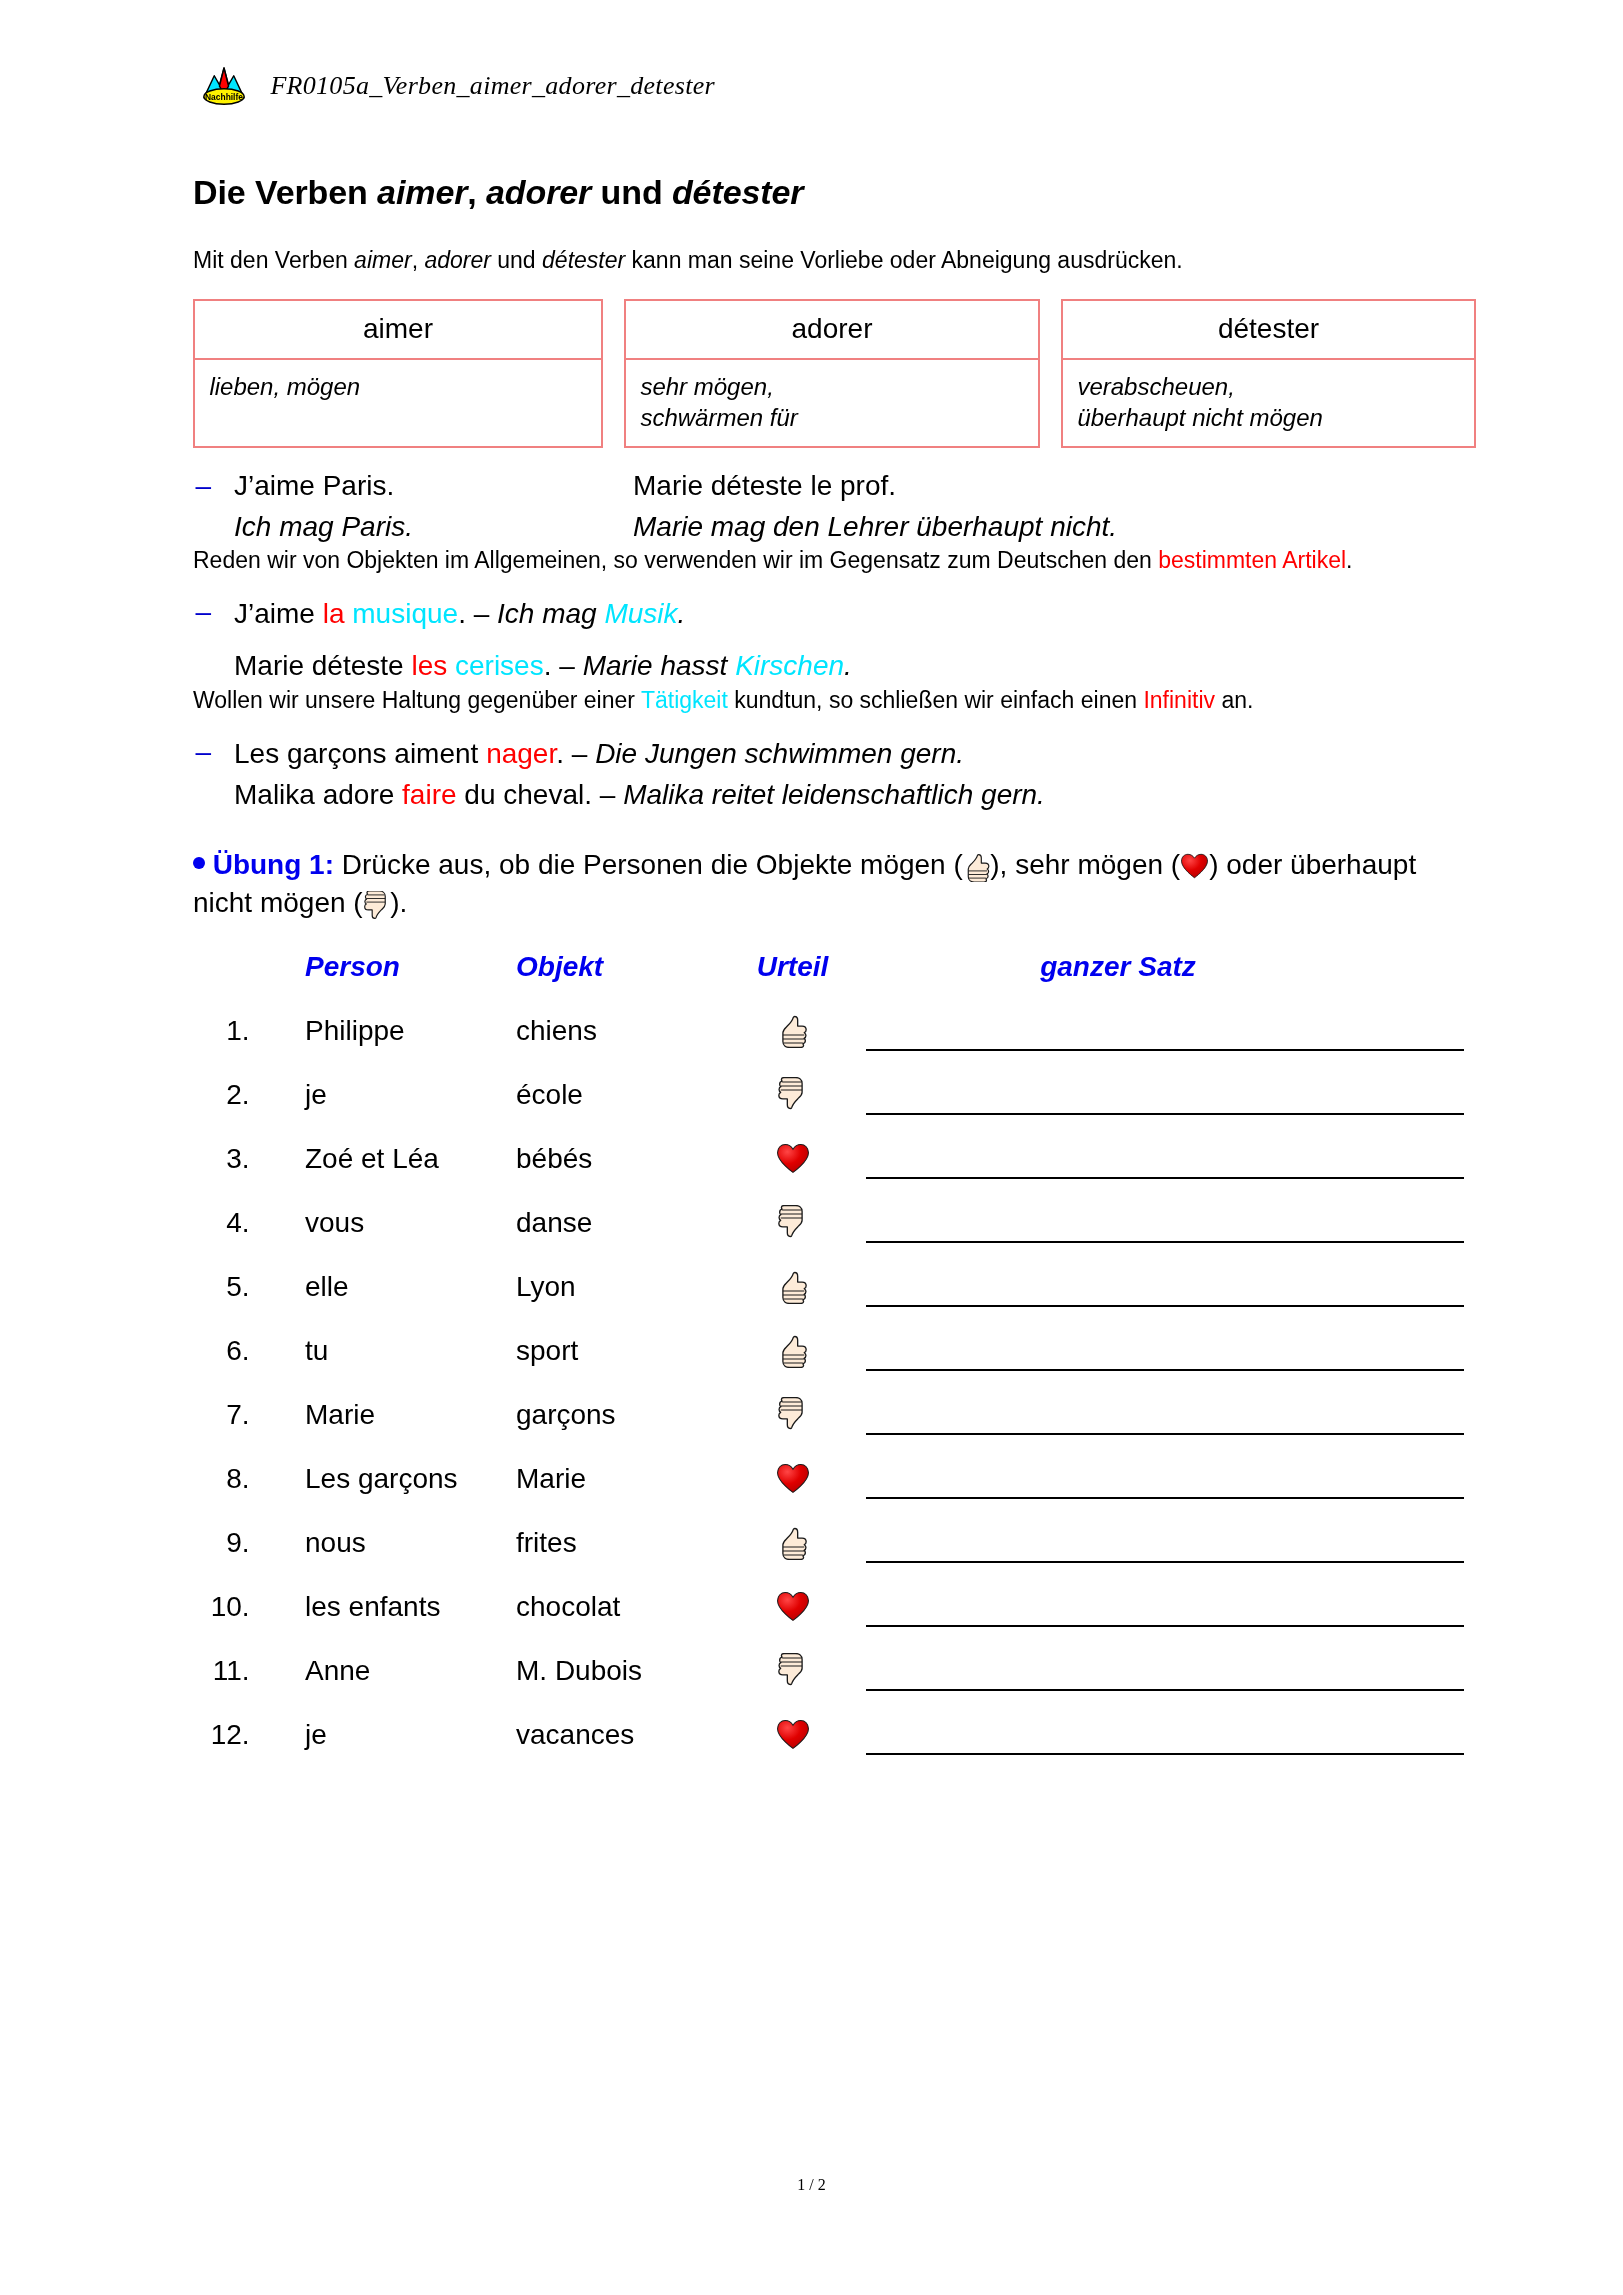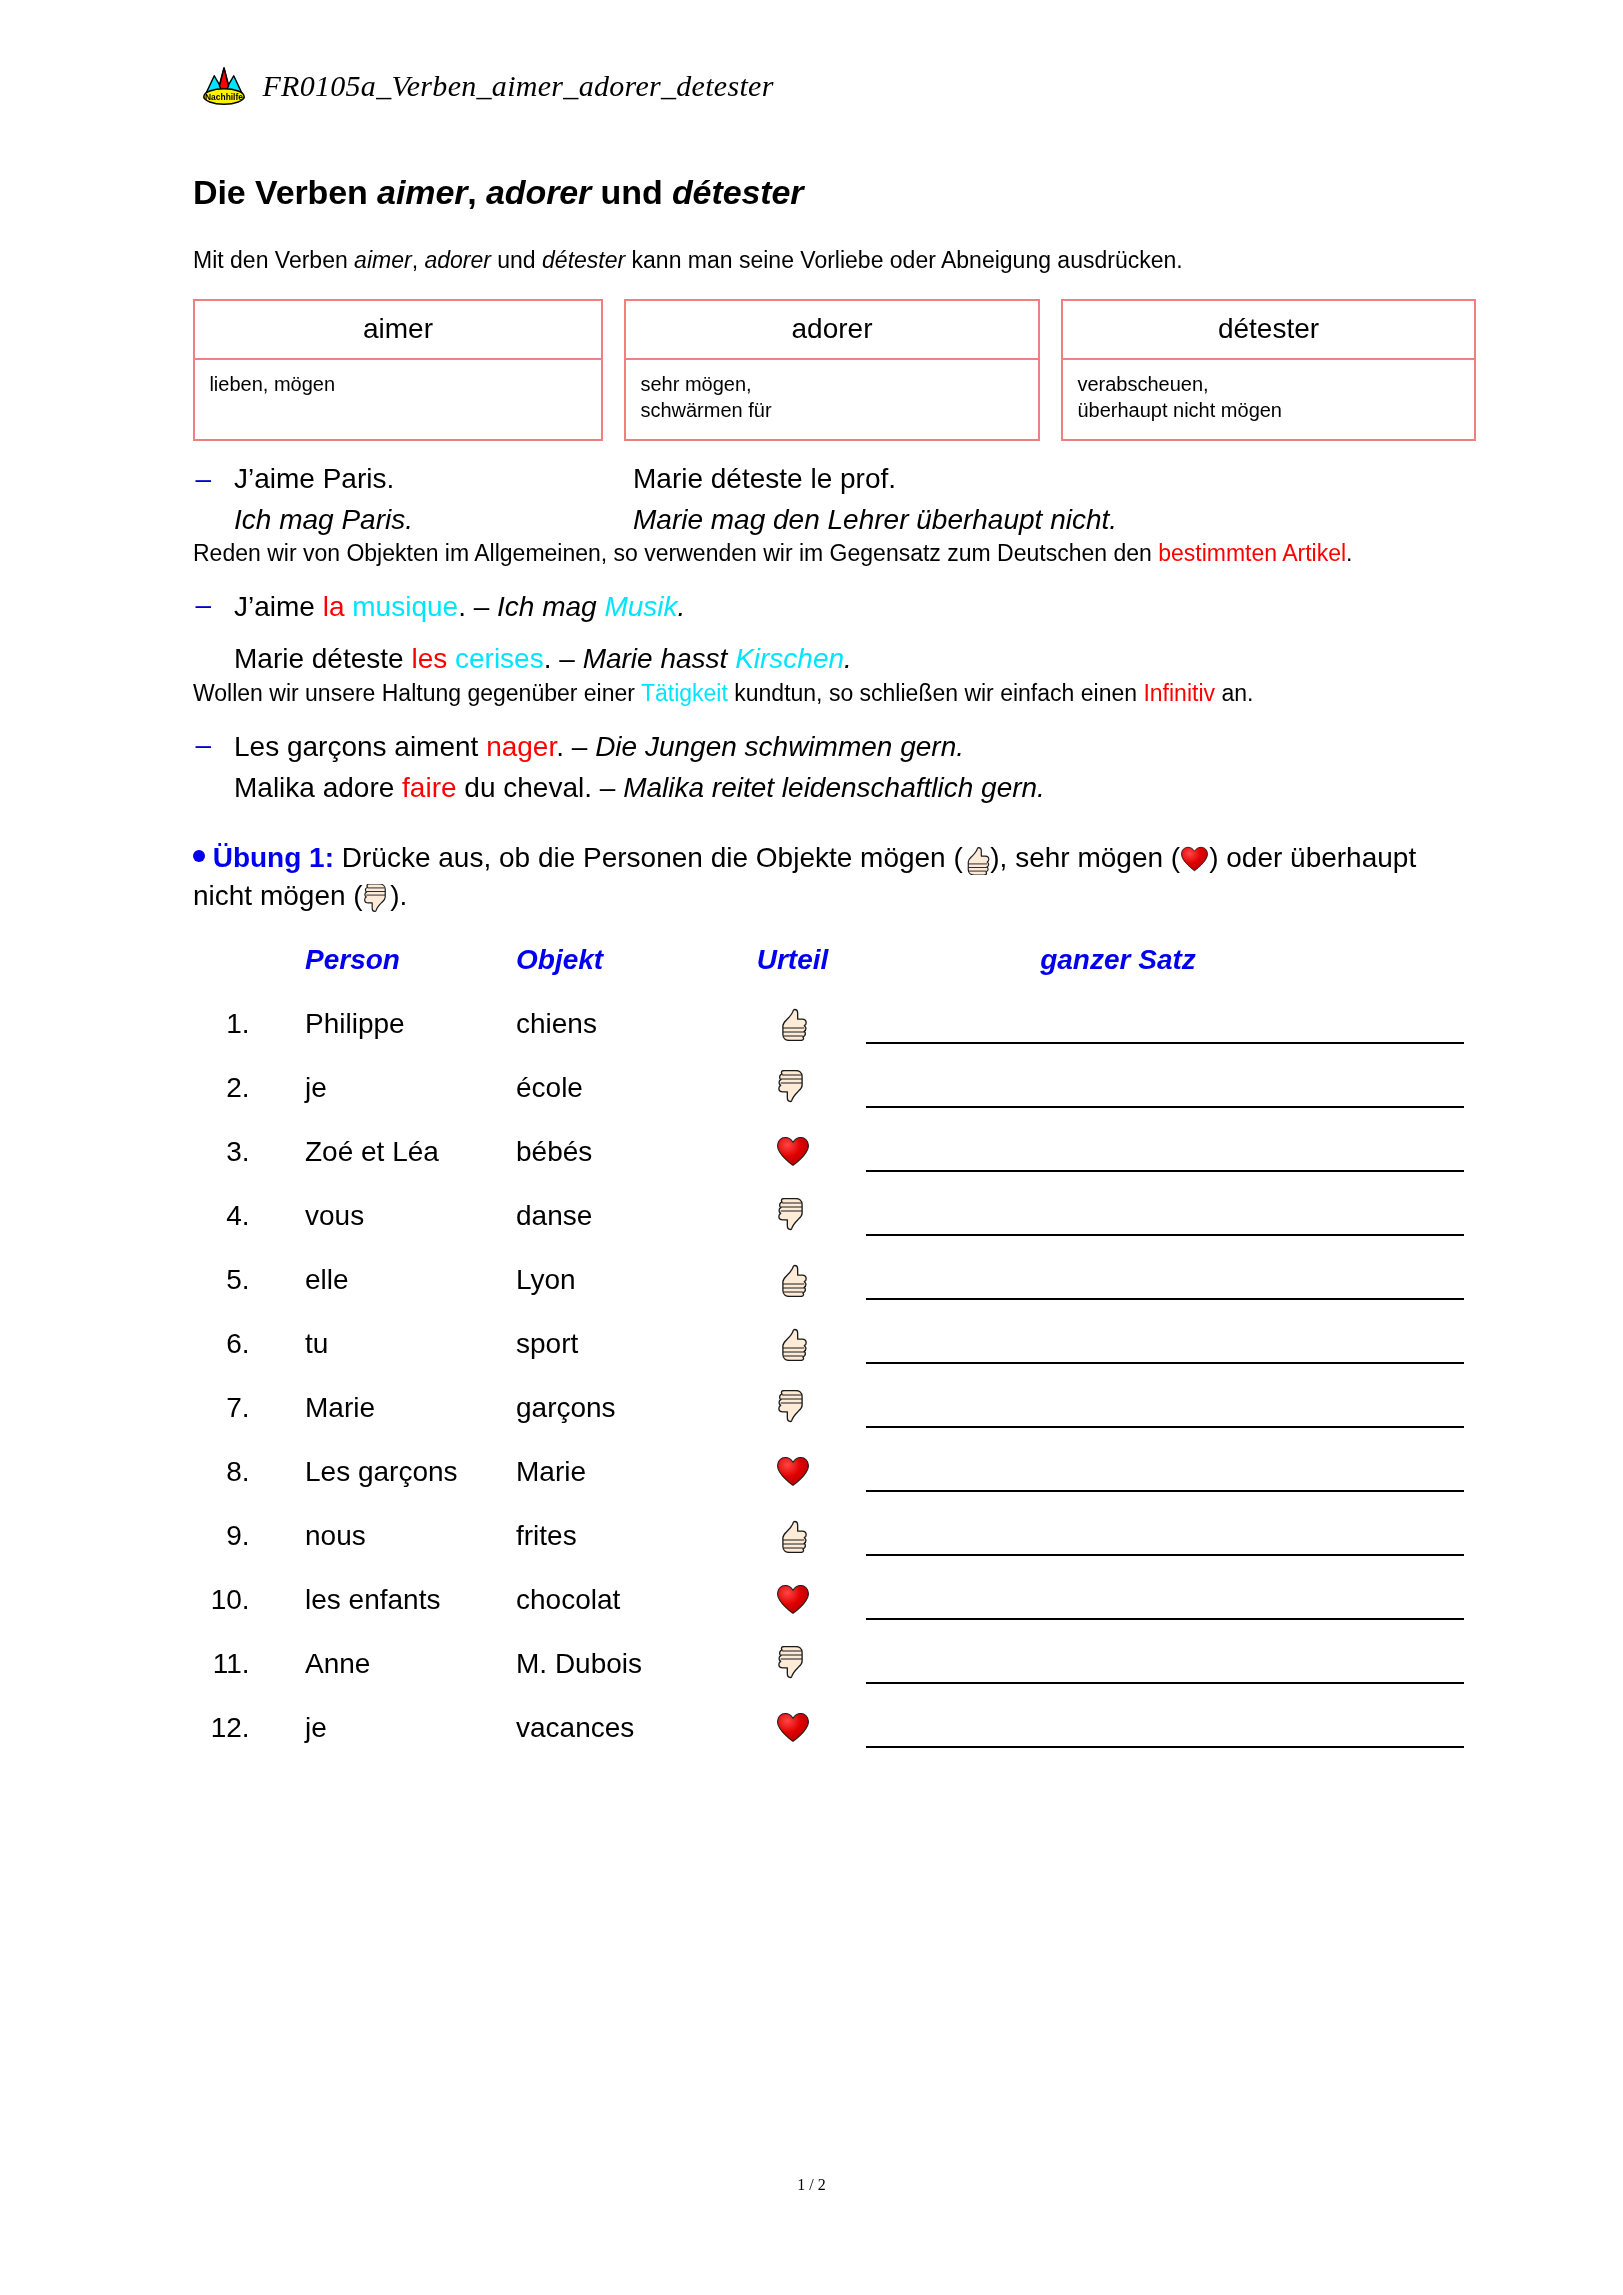--- a/index.html
+++ b/index.html
@@ -31,24 +31,25 @@
     gap: 14.4px;
   }
   .logo {
     width: 48px;
     height: 43px;
     flex: 0 0 auto;
   }
   .header-title {
     font-family: "Liberation Serif", serif;
     font-style: italic;
-    font-size: 30px;
+    font-size: 26px;
     letter-spacing: 0.3px;
     color: #000;
     white-space: nowrap;
+    margin-left: 8px;
   }
 
   
   .content {
     position: absolute;
     left: 193px;
     top: 173px;
     width: 1283px;
   }
 
@@ -85,21 +86,22 @@
   .verb-box.b1 { width: 414px; }
   .verb-box.b2 { width: 420px; }
   .verb-box.b3 { width: 419px; }
   .verb-head {
     text-align: center;
     font-size: 28px;
     padding: 11.8px 0 13px 0;
     border-bottom: 2px solid #F08080;
   }
   .verb-body {
-    font-size: 20px;
+    font-size: 24px;
+    font-style: italic;
     padding: 10.5px 0 13px 14.4px;
     line-height: 1.30;
     min-height: 79px;
     box-sizing: border-box;
   }
 
   
   .ex-block {
     margin-top: 19.6px;
     position: relative;

